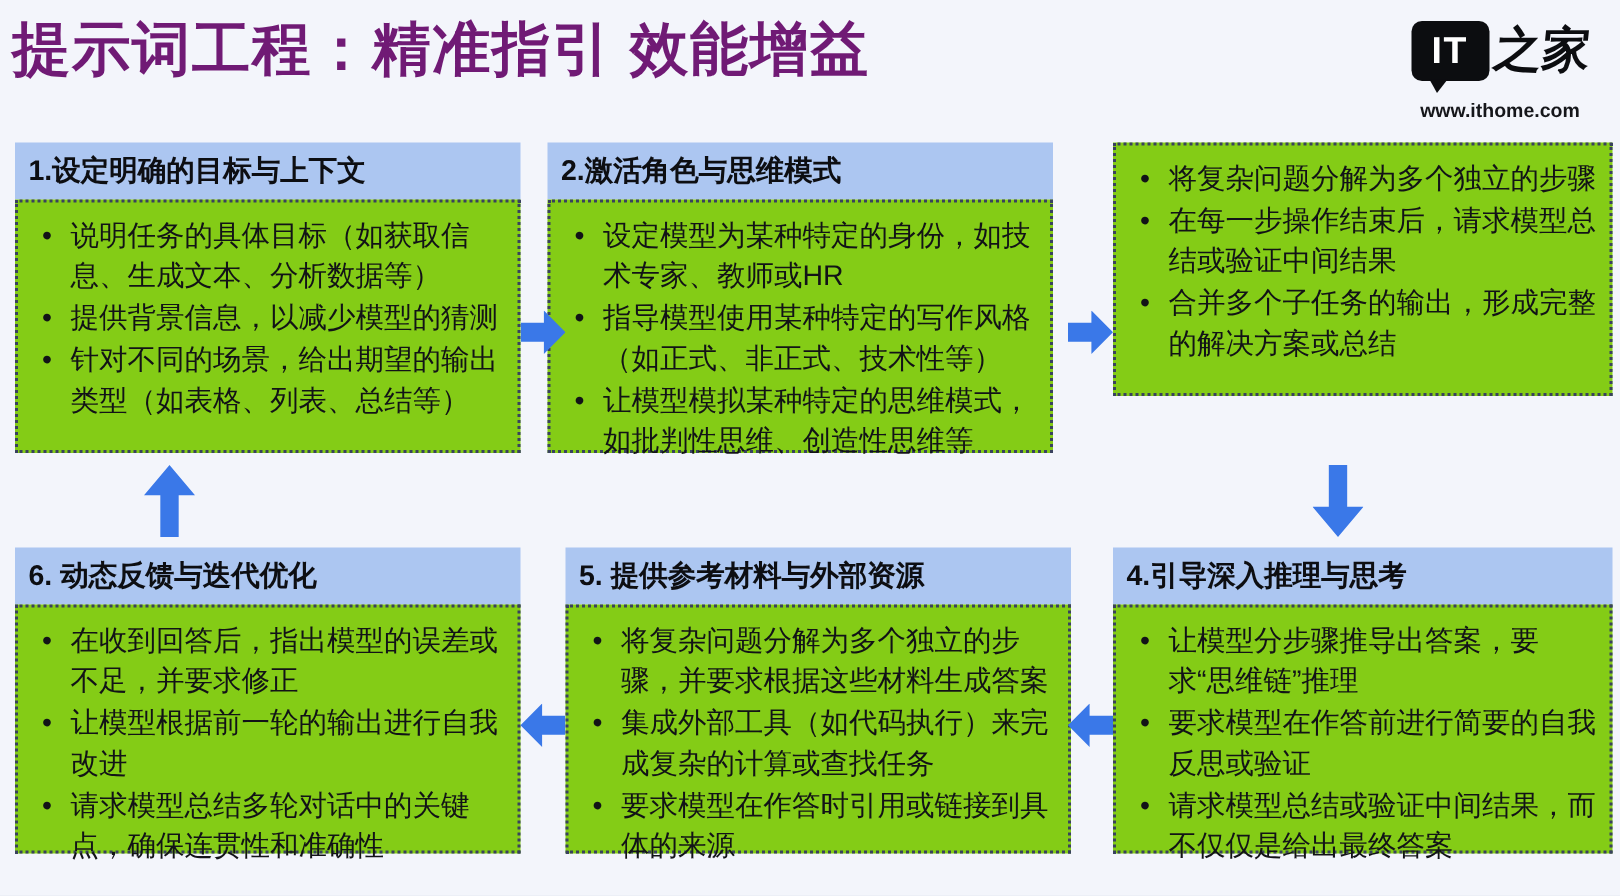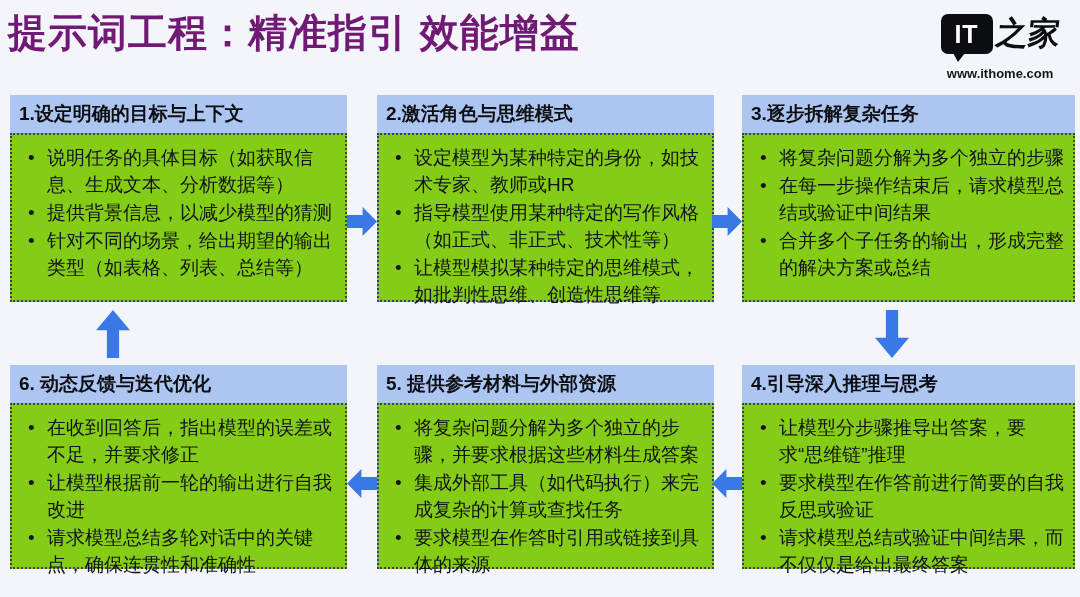--- a/index.html
+++ b/index.html
@@ -78,37 +78,34 @@
     </div>
     <div class="fbox-body r1">
       <ul>
         <li>说明任务的具体目标（如获取信息、生成文本、分析数据等）</li>
         <li>提供背景信息，以减少模型的猜测</li>
         <li>针对不同的场景，给出期望的输出类型（如表格、列表、总结等）</li>
       </ul>
     </div>
   </div>
 
-  <div class="fbox" style="left:377px;top:95px;">
+  <div class="fbox" style="left:365px;top:95px;">
     <div class="fbox-header">
       <span class="fbox-title">2.激活角色与思维模式</span>
     </div>
     <div class="fbox-body r1">
       <ul>
         <li>设定模型为某种特定的身份，如技术专家、教师或HR</li>
         <li>指导模型使用某种特定的写作风格（如正式、非正式、技术性等）</li>
         <li>让模型模拟某种特定的思维模式，如批判性思维、创造性思维等</li>
       </ul>
     </div>
   </div>
 
   <div class="fbox" style="left:742px;top:95px;width:333px;">
-    <div class="fbox-header">
-      <span class="fbox-title">3.逐步拆解复杂任务</span>
-    </div>
     <div class="fbox-body r1">
       <ul>
         <li>将复杂问题分解为多个独立的步骤</li>
         <li>在每一步操作结束后，请求模型总结或验证中间结果</li>
         <li>合并多个子任务的输出，形成完整的解决方案或总结</li>
       </ul>
     </div>
   </div>
 
   <div class="fbox" style="left:10px;top:365px;">

